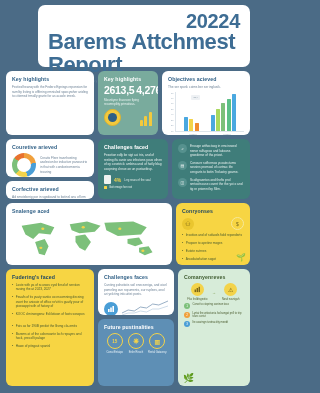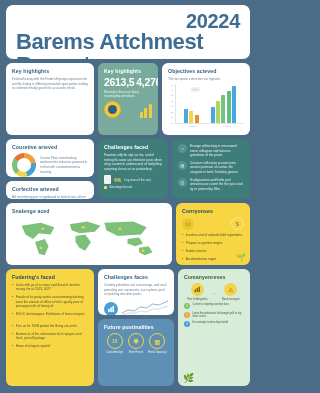--- a/index.html
+++ b/index.html
@@ -7,21 +7,21 @@
   body {
     font-family:"Liberation Sans", sans-serif;
     background:#4b6b86;
     padding:5px 6px 6px 6px;
   }
   .page { width:244px; height:381px; display:flex; flex-direction:column; gap:4px; }
 
   
   .header {
     background:#ffffff; border-radius:7px; padding:6px 10px 6px 10px;
-    height:54px; position:relative; flex:none;
+    height:62px; position:relative; flex:none;margin-left:32px;
   }
   .year {
     text-align:right; font-size:20px; font-weight:bold; color:#3e6d94;
     letter-spacing:-0.3px; line-height:20px;
   }
   .main-title {
     font-size:22px; font-weight:bold; color:#3e6d94; line-height:23px;
     letter-spacing:-0.4px; margin-top:-1px;
   }
   .subtitle { font-size:3.6px; color:#5f7d97; margin-top:3px; letter-spacing:.1px; }
@@ -124,21 +124,21 @@
 <body>
 
 <div class="page">
 
   <div class="header">
     <div class="year">20224</div>
     <div class="main-title">Barems Attchmest Repoırt</div>
     <div class="subtitle">• Velutio 12 Rection Fort May 2024</div>
   </div>
 
-  <div class="row" style="height:72px;">
+  <div class="row" style="height:64px;">
 
     <div class="card card-white" style="width:88px;">
       <div class="ct">Key highlights</div>
       <div class="body-txt">Fectied hewsq with the Federo Egnisgs reponsion for sumlity listing is offfering emniuled sparcywher ariding to citiemsd trmally grarte for as acoole imesk.</div>
     </div>
 
     <div class="card card-teal" style="width:60px;">
       <div class="ct ct-light">Key highlights</div>
       <div style="display:flex; gap:2px; align-items:baseline;">
         <span class="bignum">2613,5</span>

